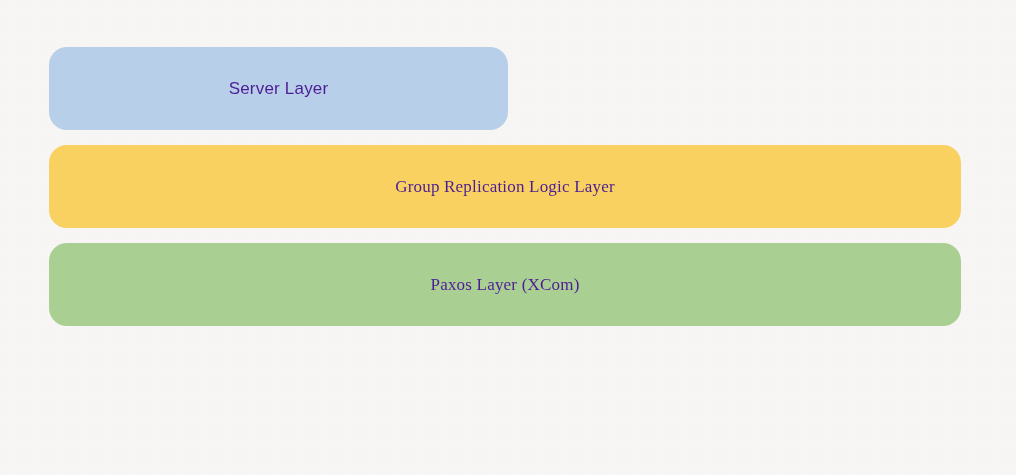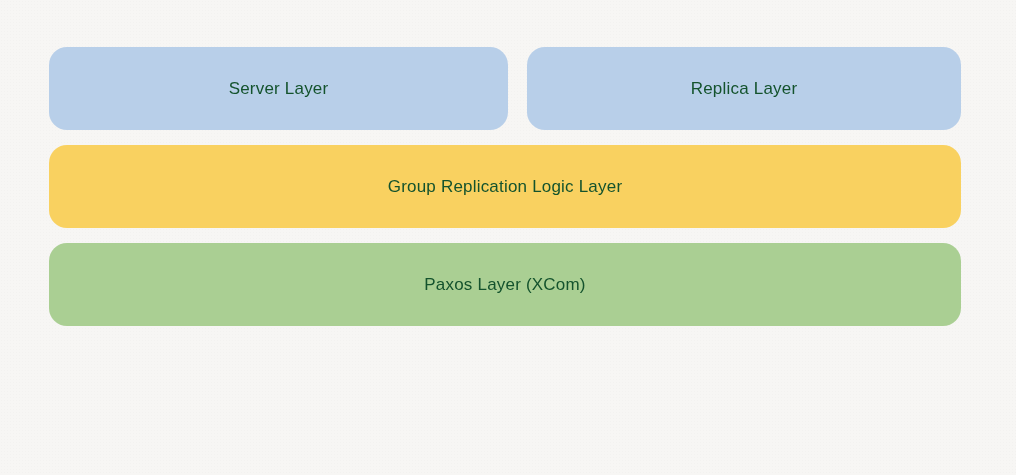--- a/index.html
+++ b/index.html
@@ -39,50 +39,48 @@
     height: 83px;
     border-radius: 18px;
     display: flex;
     align-items: center;
     justify-content: center;
     box-sizing: border-box;
   }
   .layer-box.full {
     flex: 1 1 auto;
     width: 100%;
+    font-family: Liberation Serif, serif;
   }
   .layer-box.server {
     width: 459px;
     flex: 0 0 auto;
   }
   .layer-box.replica {
     width: 434px;
     flex: 0 0 auto;
   }
   .layer-label {
-    color: #14532d;
+    color: #4c1d95;
     font-size: 17px;
     font-weight: 400;
     letter-spacing: 0.2px;
     text-align: center;
     white-space: nowrap;
   }
 </style>
 </head>
 <body>
 
 <div class="canvas">
   <div class="stack">
 
     <div class="row">
       <div class="layer-box server" style="background-color: rgb(184, 207, 233);">
         <span class="layer-label">Server Layer</span>
-      </div>
-      <div class="layer-box replica" style="background-color: rgb(184, 207, 233);">
-        <span class="layer-label">Replica Layer</span>
       </div>
     </div>
 
     <div class="row">
       <div class="layer-box full" style="background-color: rgb(249, 209, 96);">
         <span class="layer-label">Group Replication Logic Layer</span>
       </div>
     </div>
 
 

